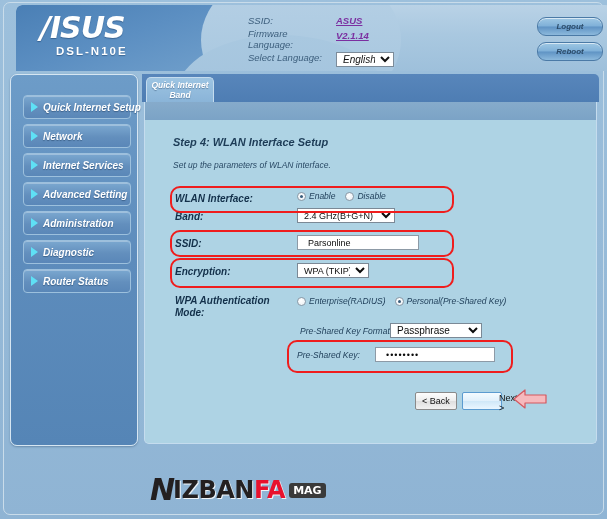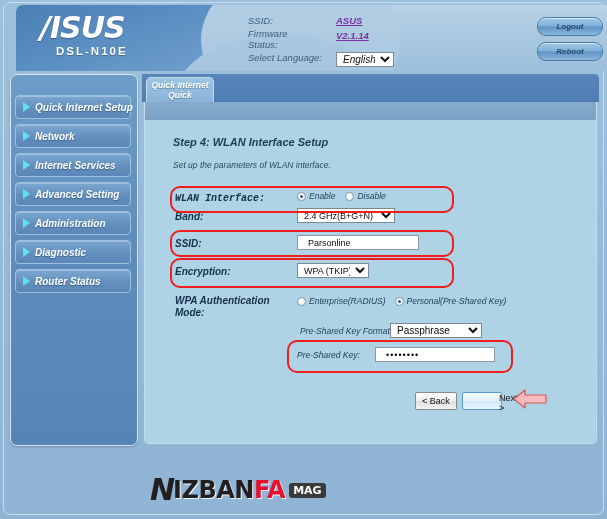--- a/index.html
+++ b/index.html
@@ -153,21 +153,21 @@
     width: 128px; height: 372px;
     border-radius: 7px;
     background: linear-gradient(180deg,#6d9cc8 0%, #5d8cbc 50%, #5585b6 100%);
     border: 1px solid #d6e6f2;
     box-shadow: 0 1px 2px rgba(30,60,95,.35);
     padding-top: 20px;
     box-sizing: border-box;
   }
   .nav-item {
     position: relative;
-    margin: 0 6px 5px 4px;
+    margin: 0 6px 5px 12px;
     height: 22px;
     border-radius: 4px;
     background: linear-gradient(180deg,#7ba8d0 0%, #638fbd 55%, #5a87b8 100%);
     border: 1px solid #9cc0dd;
     cursor: pointer;
     display: flex;
     align-items: center;
     box-shadow: inset 0 1px 0 rgba(255,255,255,.28);
   }
   .nav-arrow {
@@ -426,21 +426,21 @@
     <div id="hdr-info">
       <table>
         <tbody>
             <tr>
           <td class="hdr-label">SSID:</td>
           <td><span class="hdr-value-link">ASUS</span></td>
         </tr>
         <tr>
           <td class="hdr-label">
             <span>Firmware</span><br>
-            <span>Status:</span>
+            <span>Language:</span>
           </td>
           <td style="padding-top:3px"><span class="hdr-value-link">V2.1.14</span></td>
         </tr>
         <tr>
           <td class="hdr-label">Select Language:</td>
           <td>
             <select class="lang-select">
               <option>English</option>
             </select>
           </td>
@@ -483,31 +483,31 @@
     <div class="nav-item">
       <span class="nav-arrow"></span>
       <span class="nav-label">Router Status</span>
     </div>
   </div>
 
   <div id="content-wrap">
     <div id="tab-row">
       <div id="tab-active">
         <span>Quick Internet</span>
-        <span>Quick</span>
+        <span>Band</span>
       </div>
     </div>
     <div id="subbar"></div>
 
     <div id="content">
 
       <div class="step-title">Step 4: WLAN Interface Setup</div>
       <div class="step-desc">Set up the parameters of WLAN interface.</div>
 
-      <div class="row-label" style="left:30px; top:73px;font-family:Liberation Mono, monospace;">WLAN Interface:</div>
+      <div class="row-label" style="left:30px; top:73px;">WLAN Interface:</div>
       <div class="radio-group" style="left:152px; top:71px;">
         <span class="radio-item">
           <span class="radio-dot on"></span>
           <span class="radio-text">Enable</span>
         </span>
         <span class="radio-item">
           <span class="radio-dot"></span>
           <span class="radio-text">Disable</span>
         </span>
       </div>

